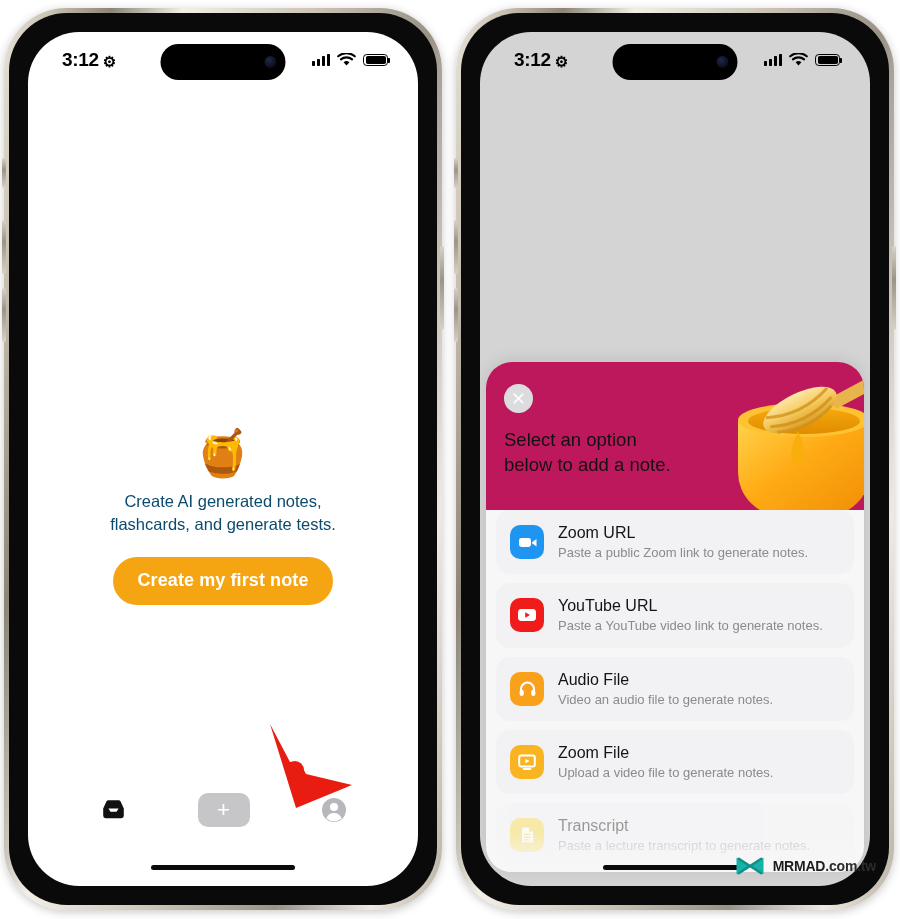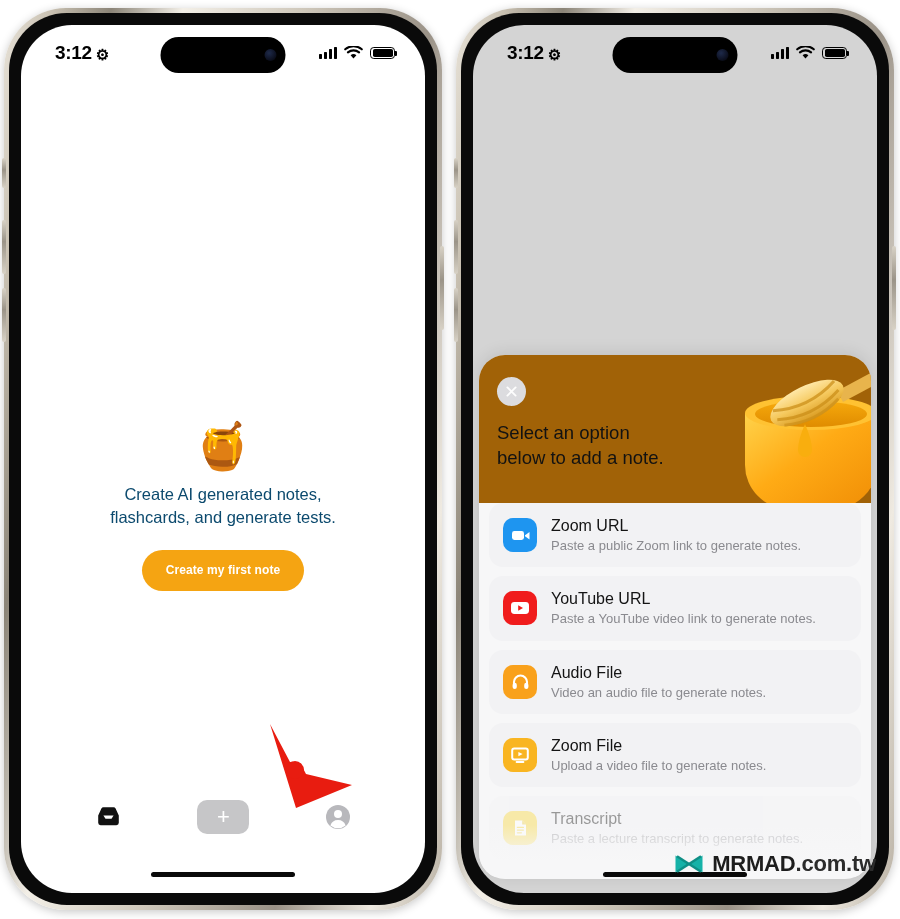--- a/index.html
+++ b/index.html
@@ -25,21 +25,21 @@
     box-shadow: 0 2px 10px rgba(0,0,0,.22);
   }
   .phone.left  { left: 4px;   top: 8px; }
   .phone.right { left: 456px; top: 8px; }
 
   .phone-inner {
     position: relative;
     width: 100%; height: 100%;
     border-radius: 58px;
     background: #0a0a0a;
-    padding: 12px;
+    padding: 19px;
   }
   .screen {
     position: relative;
     width: 100%; height: 100%;
     border-radius: 51px;
     overflow: hidden;
   }
   .screen.white-bg { background: #ffffff; }
   .screen.gray-bg  { background: #d4d4d4; }
 
@@ -110,21 +110,21 @@
   }
   .honey-emoji { font-size: 46px; line-height: 1; }
   .empty-text {
     margin-top: 14px; text-align: center;
     font-size: 16.5px; line-height: 1.42; color: #0c4a6e;
   }
   .cta-btn {
     margin-top: 20px;
     background: #f5a412;
     color: #fff;
-    font-size: 12px; font-weight: bold;
+    font-size: 18px; font-weight: bold;
     padding: 13px 24px 14px;
     border: none; border-radius: 26px;
     cursor: pointer;
     letter-spacing: .1px;
   }
 
   
   .tabbar {
     position: absolute; left: 0; right: 0; bottom: 48px;
     height: 56px;
@@ -162,21 +162,21 @@
     position: absolute; left: 6px; right: 6px; bottom: 14px;
     top: 330px;
     background: #f7f7f8;
     border-radius: 26px;
     overflow: hidden;
     box-shadow: 0 -2px 16px rgba(0,0,0,.10);
   }
   .sheet-head {
     position: relative;
     height: 148px;
-    background: #a16207;
+    background: #be185d;
     overflow: hidden;
   }
   .close-btn {
     position: absolute; left: 18px; top: 22px;
     width: 29px; height: 29px; border-radius: 50%;
     background: #dcdcdf;
     display: flex; align-items: center; justify-content: center;
     cursor: pointer; z-index: 3;
   }
   .close-btn svg { display: block; }
@@ -223,21 +223,21 @@
     pointer-events: none;
   }
 
   
   .watermark {
     position: absolute; right: 24px; bottom: 42px;
     display: flex; align-items: center; gap: 8px;
     z-index: 20;
   }
   .wm-text {
-    font-size: 22px; font-weight: bold; color: #1d1d1d;
+    font-size: 14px; font-weight: bold; color: #1d1d1d;
     letter-spacing: -.2px;
   }
   .wm-text .tld { font-weight: bold; color: #2b2b2b; }
 </style>
 </head>
 <body>
 
 <div id="stage">
 
   <div class="phone left">

